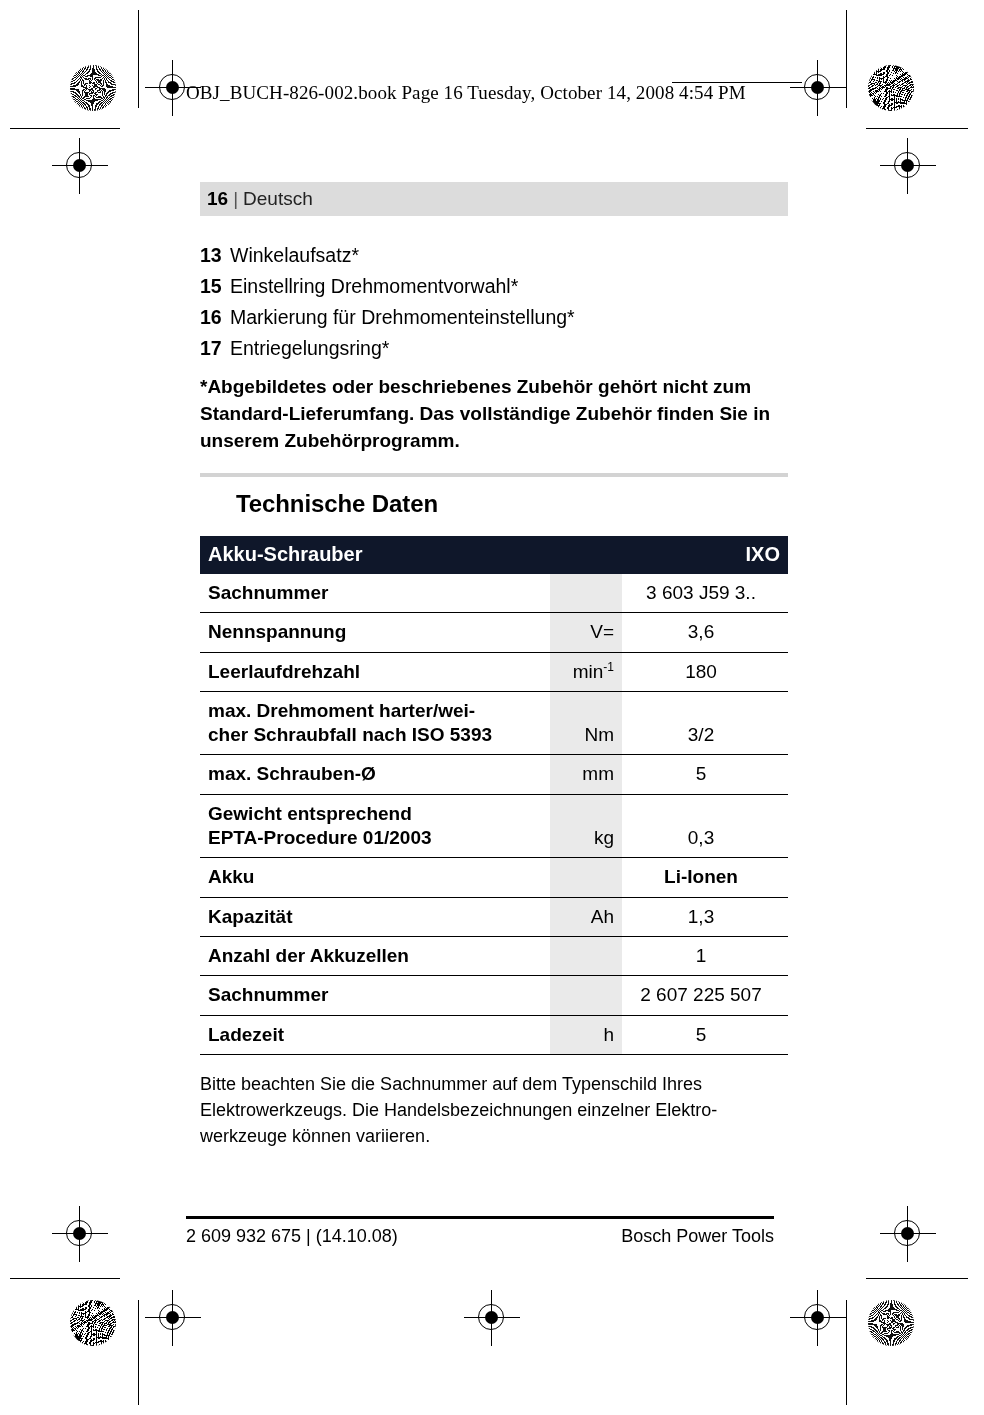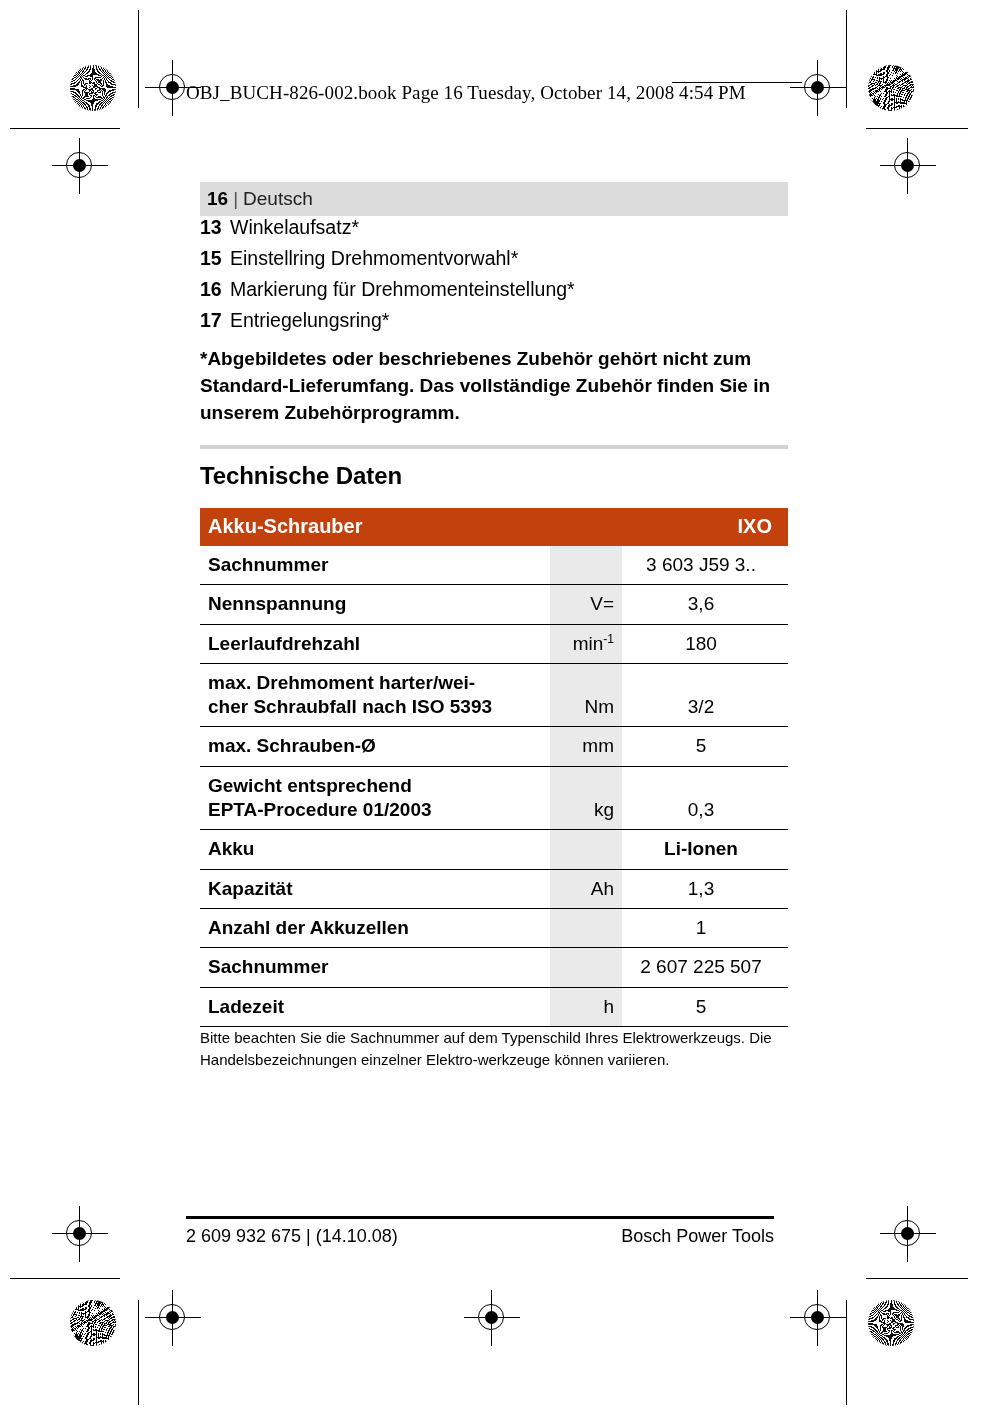--- a/index.html
+++ b/index.html
@@ -118,20 +118,21 @@
     font-size: 19px;
     color: #555;
     margin: 0 5px;
   }
   .page-head .lang {
     font-size: 19px;
     color: #222;
   }
 
   .numlist {
+    margin-top: 28px;
   }
   .numlist .row {
     display: flex;
     align-items: baseline;
     margin-bottom: 8px;
     font-size: 19.5px;
     color: #000;
   }
   .numlist .row .idx {
     font-weight: bold;
@@ -157,49 +158,50 @@
     height: 4px;
     background: #d3d3d3;
   }
 
   .sect-title {
     margin-top: 13px;
     font-size: 24px;
     font-weight: bold;
     color: #000;
     letter-spacing: -0.1px;
+    margin-left: 36px;
   }
 
   
   .spec-table {
     margin-top: 18px;
     width: 588px;
     border-collapse: collapse;
     table-layout: fixed;
     position: relative;
   }
   .spec-table col.c-name  { width: 350px; }
   .spec-table col.c-unit  { width: 72px; }
   .spec-table col.c-value { width: 166px; }
 
   .spec-table th, .spec-table td {
     padding: 0;
     vertical-align: bottom;
   }
 
   .spec-table thead th {
-    background: #c2410c;
+    background: #0f172a;
     color: #ffffff;
     font-size: 20px;
     font-weight: bold;
     height: 38px;
     vertical-align: middle;
   }
   .spec-table thead th.h-name { text-align: left;  padding-left: 8px; }
-  .spec-table thead th.h-val  { text-align: right; padding-right: 16px; }
+  .spec-table thead th.h-val  { text-align: right; padding-right: 8px; }
 
   .spec-table tbody td {
     font-size: 19px;
     color: #000;
     border-bottom: 1.6px solid #000;
     padding-top: 7px;
     padding-bottom: 7px;
     line-height: 1.28;
   }
   .spec-table tbody tr:last-child td { border-bottom: 1.6px solid #000; }
@@ -210,22 +212,22 @@
 
   tr.grouprow td { font-weight: bold; }
 
   .unit-sup {
     font-size: 12px;
     vertical-align: super;
     line-height: 0;
   }
 
   .table-note {
-    margin-top: 0;
-    font-size: 15px;
+    margin-top: 16px;
+    font-size: 18px;
     line-height: 1.45;
     color: #000;
     max-width: 575px;
   }
 
   
   .footer-rule {
     position: absolute;
     left: 186px;
     top: 1216px;

